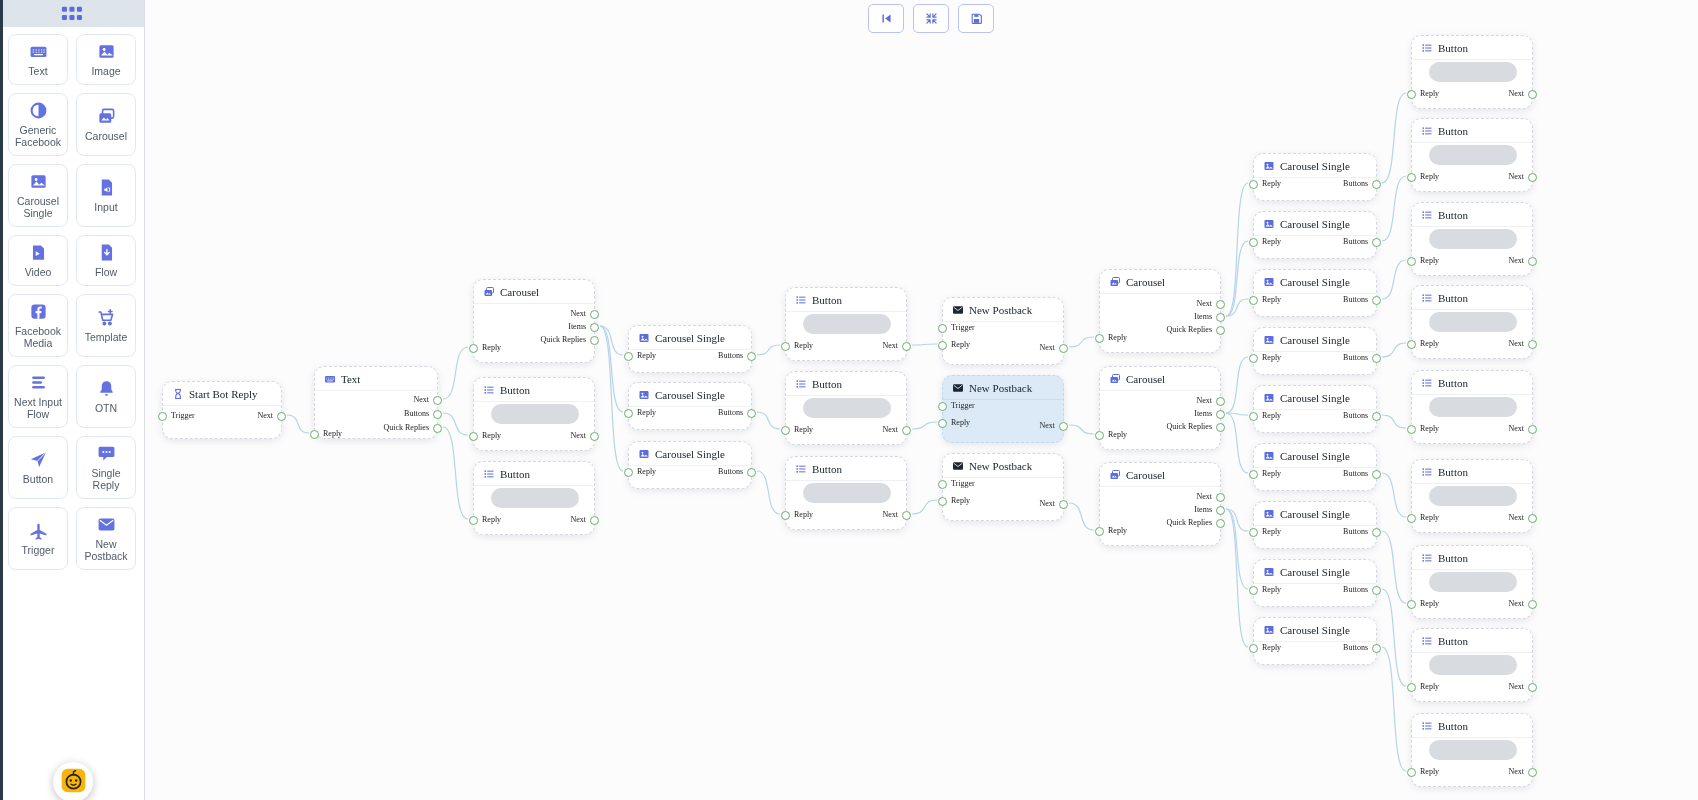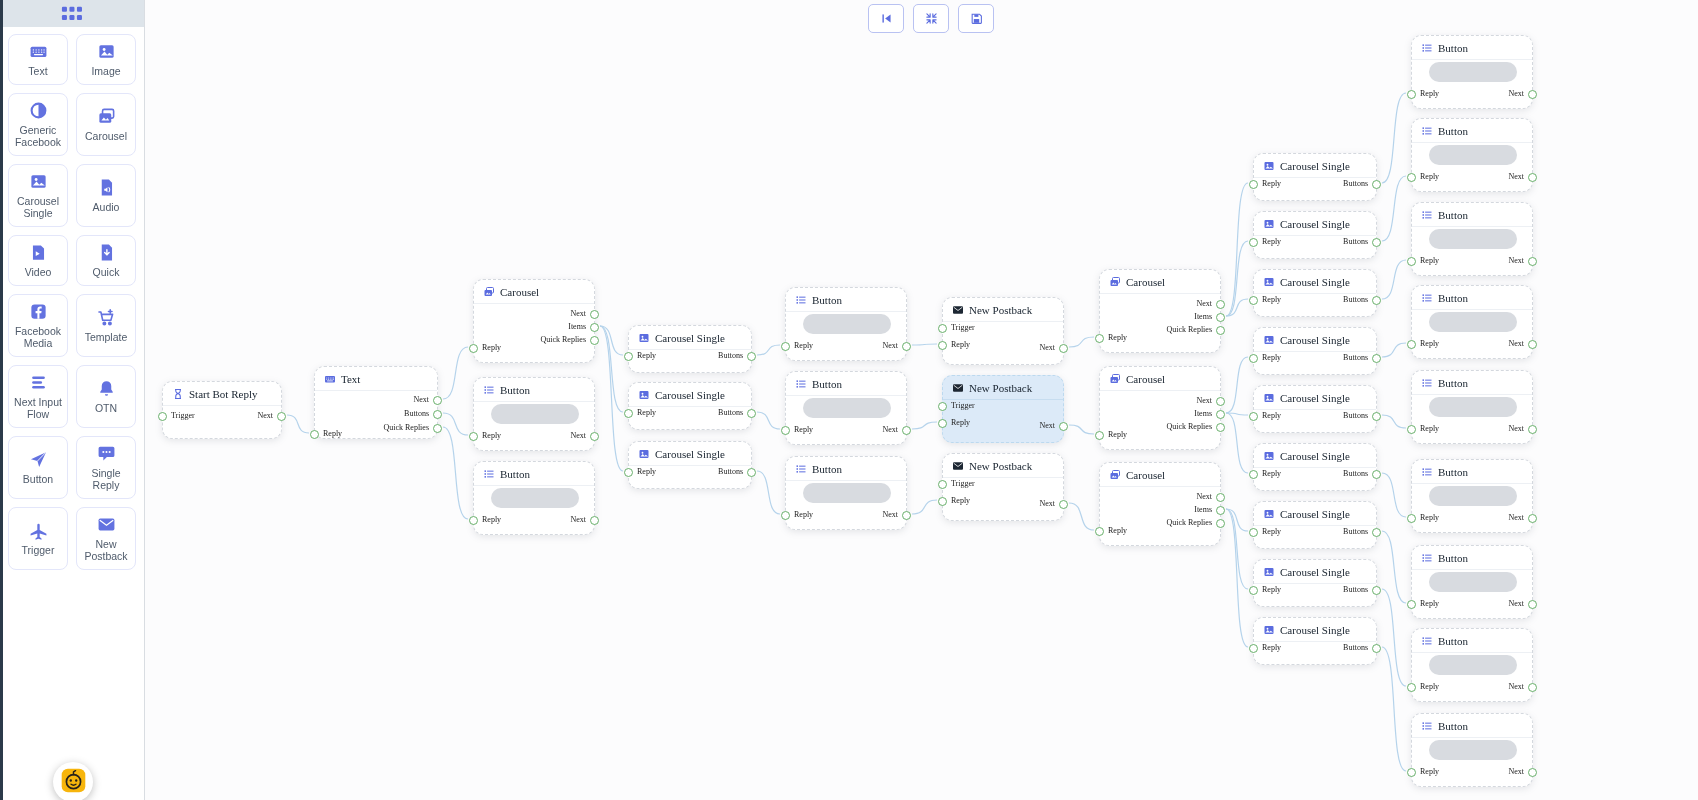--- a/index.html
+++ b/index.html
@@ -790,39 +790,39 @@
         <span class="slabel">Carousel Single</span>
       </div>
       <div class="side-card">
         <span class="sicon">
           <svg viewBox="0 0 24 24">
             <path d="M6 2h9l4 4v16H6z" fill="currentColor"></path>
             <path d="M10.8 13.6l2.4-1.8v6.2l-2.4-1.8H9.2v-2.6z" fill="#fff"></path>
             <path d="M15 12.2a3.6 3.6 0 010 5.2" stroke="#fff" stroke-width="1.3" fill="none" stroke-linecap="round"></path>
           </svg>
         </span>
-        <span class="slabel">Audio</span>
+        <span class="slabel">Input</span>
       </div>
       <div class="side-card">
         <span class="sicon">
           <svg viewBox="0 0 24 24">
             <path d="M5 3h10l4 4v14H5z" fill="currentColor"></path>
             <path d="M8.5 10.5l5 3-5 3z" fill="#fff"></path>
           </svg>
         </span>
         <span class="slabel">Video</span>
       </div>
       <div class="side-card">
         <span class="sicon">
           <svg viewBox="0 0 24 24">
             <path d="M6 2h9l4 4v16H6z" fill="currentColor"></path>
             <path d="M12.5 8.5v6M9.7 12l2.8 3 2.8-3" stroke="#fff" stroke-width="1.8" fill="none" stroke-linecap="round" stroke-linejoin="round"></path>
           </svg>
         </span>
-        <span class="slabel">Quick</span>
+        <span class="slabel">Flow</span>
       </div>
       <div class="side-card">
         <span class="sicon">
           <svg viewBox="0 0 24 24">
             <rect x="3" y="3" width="18" height="18" rx="4" fill="currentColor"></rect>
             <path d="M13.2 21v-6.8h2.3l.4-2.8h-2.7V9.6c0-.8.3-1.4 1.4-1.4h1.4V5.7c-.3 0-1.1-.1-2-.1-2 0-3.4 1.2-3.4 3.5v2.3H8.3v2.8h2.3V21z" fill="#fff"></path>
           </svg>
         </span>
         <span class="slabel">Facebook Media</span>
       </div>

